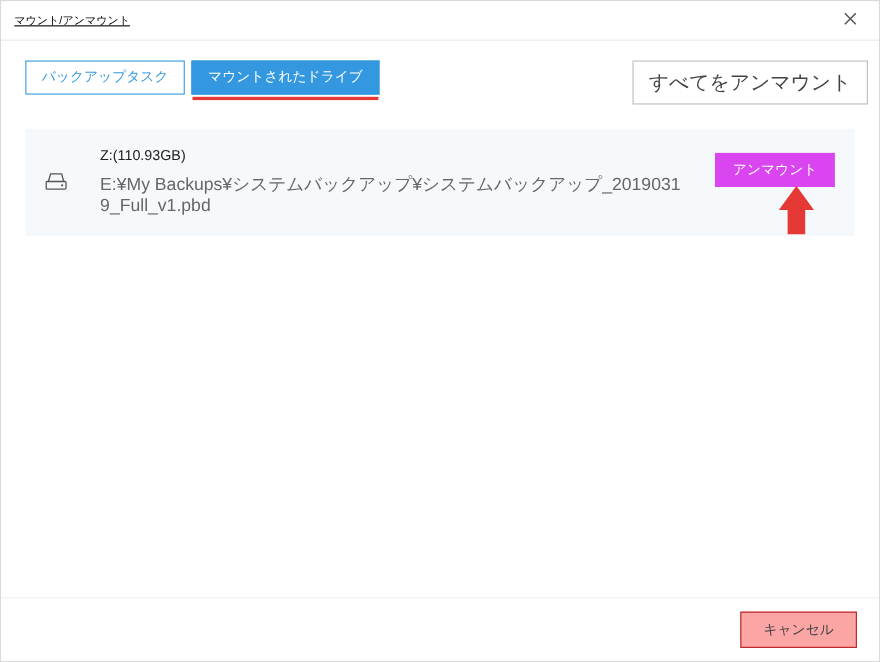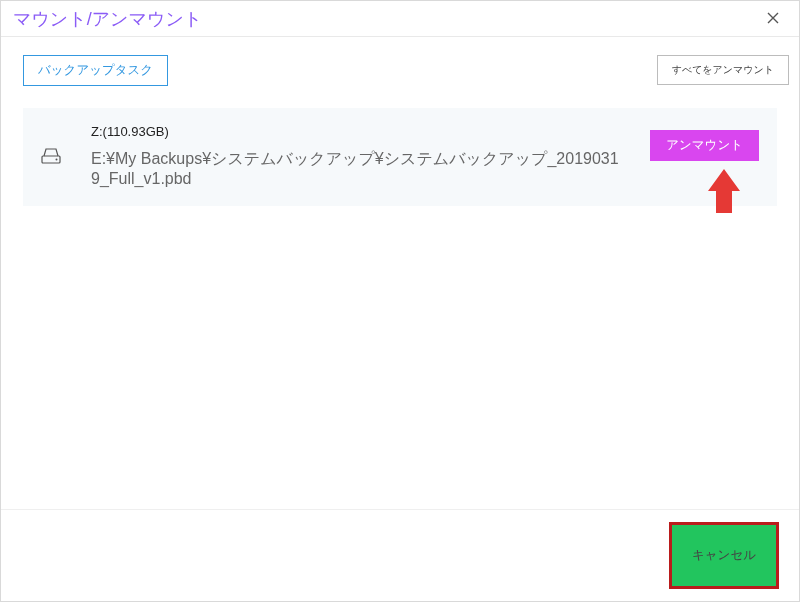--- a/index.html
+++ b/index.html
@@ -13,21 +13,21 @@
     position: relative;
     border: 1px solid #d9d9d9;
   }
   .titlebar {
     height: 36px;
     display: flex;
     align-items: center;
     padding: 0 12px;
     border-bottom: 1px solid #e9e9e9;
   }
-  .titlebar .title { flex: 1; font-size: 18px; color: #8b5cf6; }
+  .titlebar .title { flex: 1; font-size: 10px; color: #000000; text-decoration: underline; }
   .titlebar .close {
     width: 28px; height: 28px;
     display: flex; align-items: center; justify-content: center;
     font-size: 16px; color: #555; cursor: pointer;
   }
   .toolbar {
     padding: 18px 10px 12px 22px;
     display: flex; align-items: flex-start;
   }
   .tabs { display: flex; gap: 6px; }
@@ -49,21 +49,21 @@
     position: absolute;
     left: 0; right: 0; bottom: -6px;
     height: 3px;
     background: #e53935;
   }
   .unmount-all {
     margin-left: auto;
     padding: 7px 14px;
     border: 1px solid #bcbcbc;
     background: #fff;
-    font-size: 10px;
+    font-size: 18px;
     color: #444;
     cursor: pointer;
   }
   .drive-list { padding: 10px 22px; }
   .drive-item {
     background: #f6f9fb;
     padding: 16px 18px 18px 18px;
     display: flex;
     gap: 30px;
     align-items: center;
@@ -95,23 +95,23 @@
   .footer {
     position: absolute;
     left: 0; right: 0; bottom: 0;
     padding: 12px 20px;
     display: flex;
     justify-content: flex-end;
     border-top: 1px solid #efefef;
     background: #fff;
   }
   .cancel-btn {
-    padding: 22px 20px;
-    border: 3px solid #b91c1c;
-    background: #22c55e;
+    padding: 7px 20px;
+    border: 1px solid #b91c1c;
+    background: #fca5a5;
     font-size: 12.5px;
     color: #444;
     cursor: pointer;
   }
 </style>
 </head>
 <body>
 
 <div class="titlebar">
   <div class="title">マウント/アンマウント</div>
@@ -120,20 +120,21 @@
       <svg width="12" height="12" viewBox="0 0 12 12">
           <path d="M1 1 L11 11 M11 1 L1 11" stroke="#555" stroke-width="1.4" fill="none"></path>
         </svg>
     </span>
   </div>
 </div>
 
 <div class="toolbar">
   <div class="tabs">
     <div class="tab">バックアップタスク</div>
+    <div class="tab active">マウントされたドライブ</div>
   </div>
   <button class="unmount-all">すべてをアンマウント</button>
 </div>
 
 <div class="drive-list">
   <div class="drive-item">
     <div class="drive-icon">
       <svg width="20" height="18" viewBox="0 0 20 18">
         <rect x="1" y="9" width="18" height="7" rx="1" fill="none" stroke="#555" stroke-width="1.2"></rect>
         <path d="M3 9 L5 2 H15 L17 9" fill="none" stroke="#555" stroke-width="1.2"></path>

